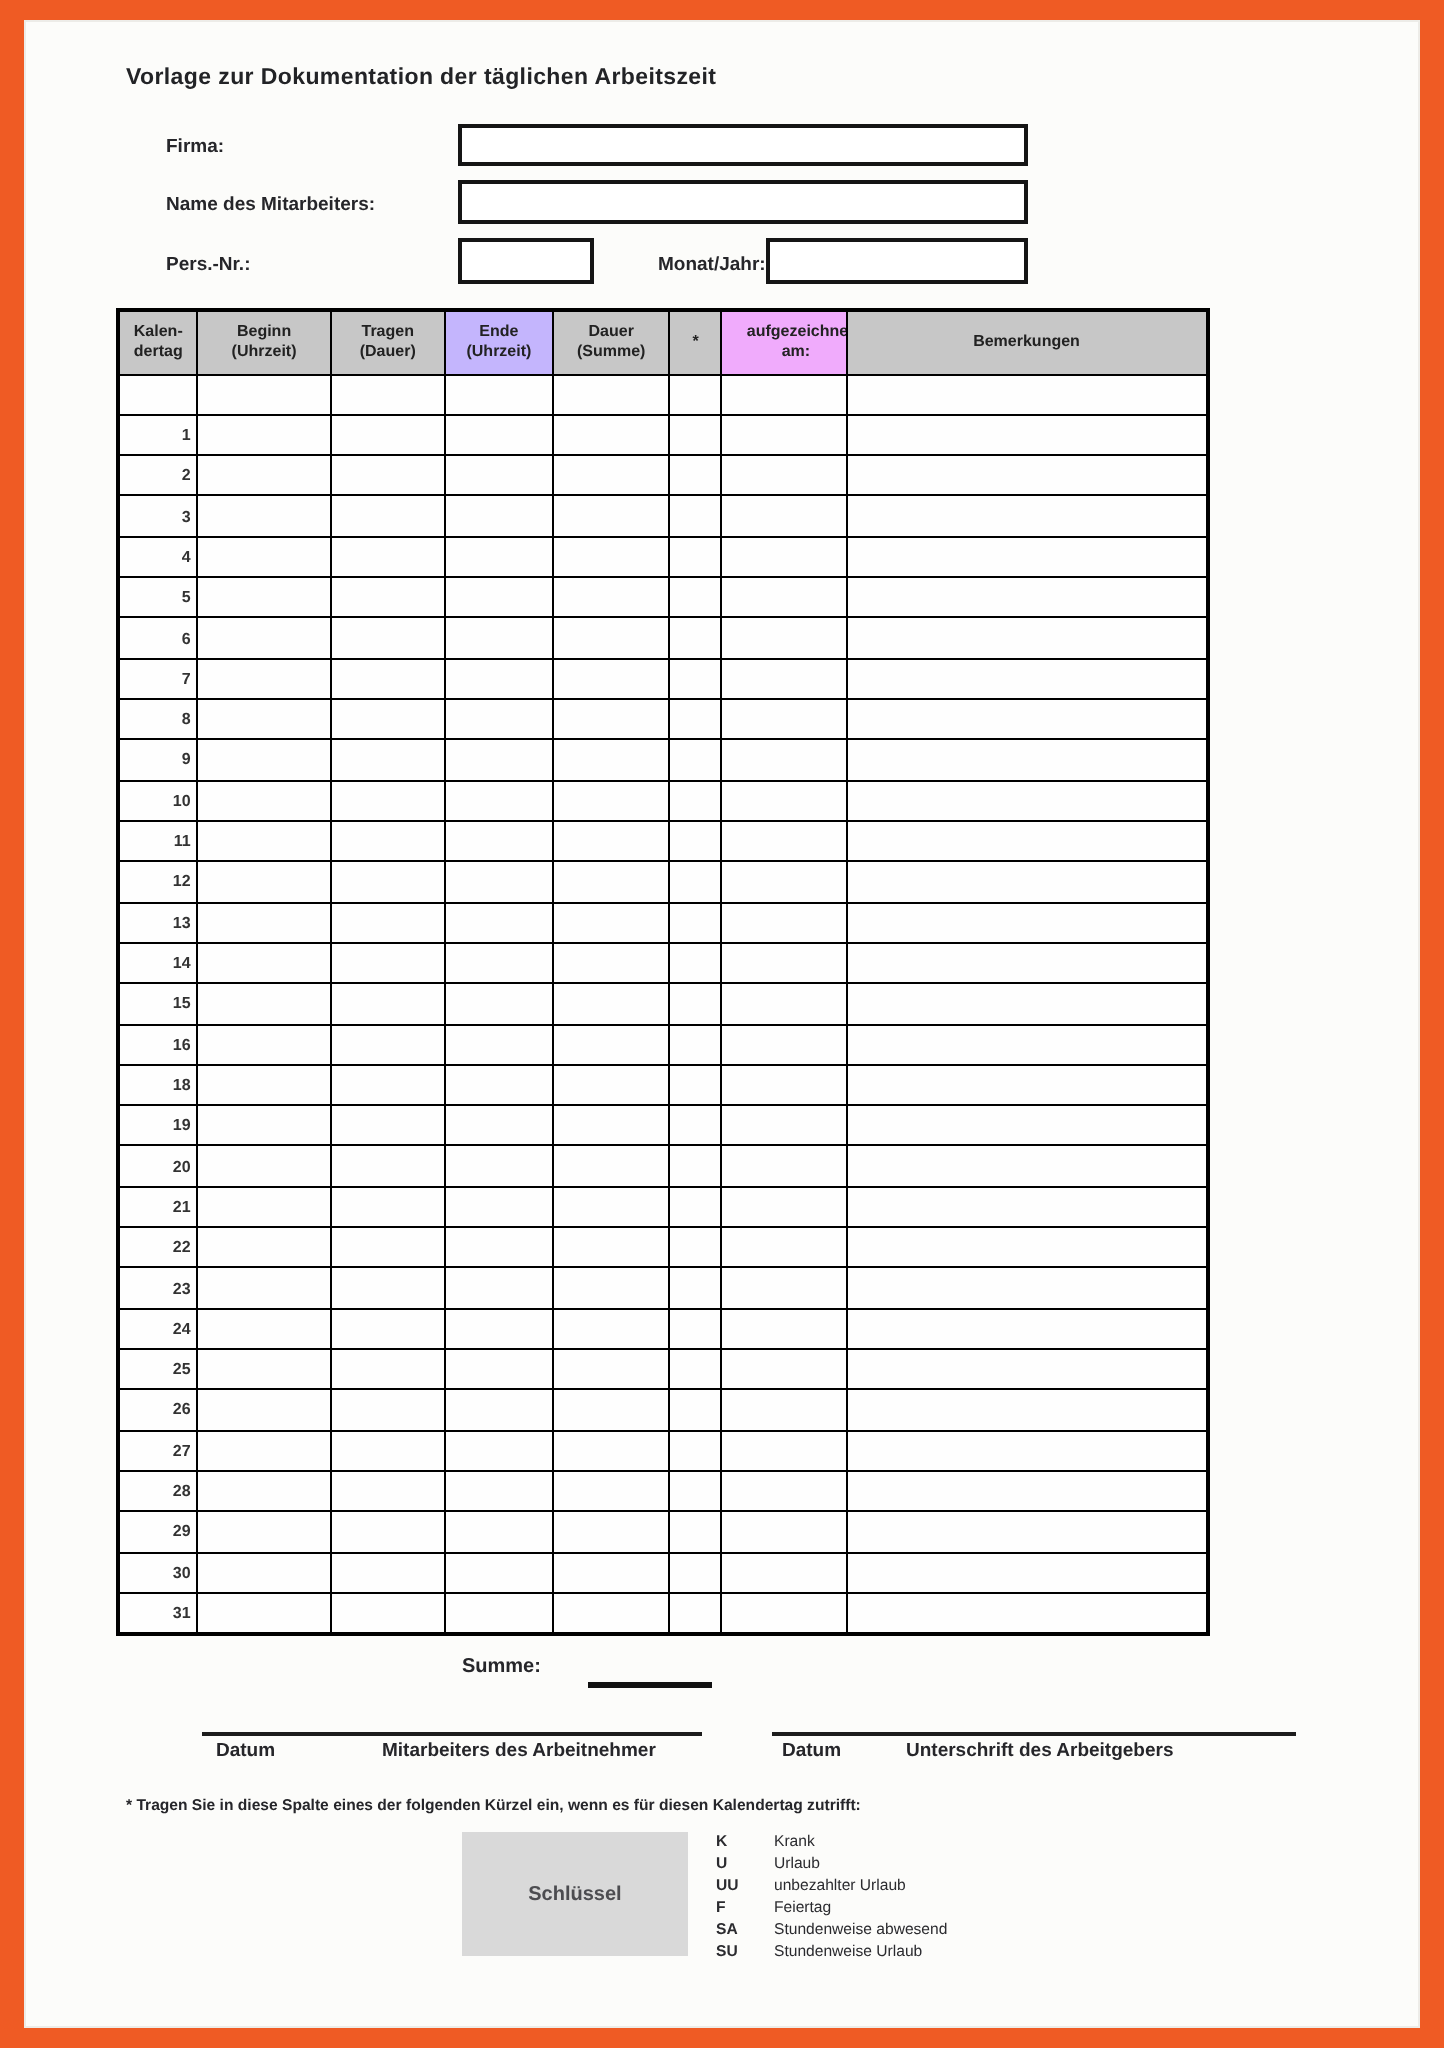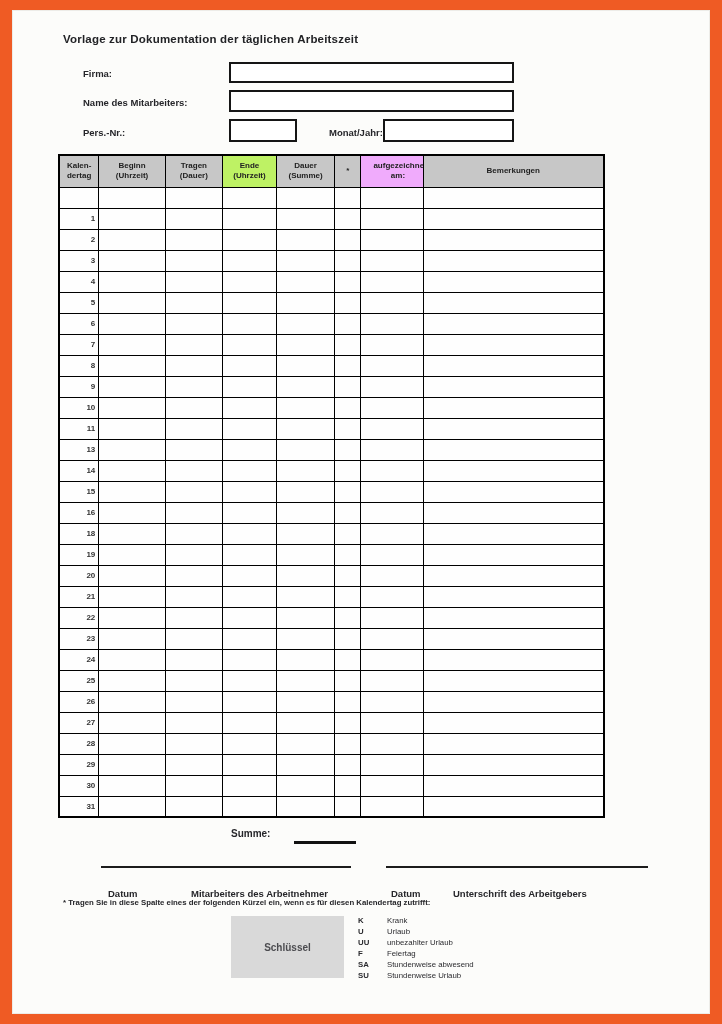--- a/index.html
+++ b/index.html
@@ -46,21 +46,21 @@
   }
   .sheet-table td { background:#fefefe; }
   .sheet-table td.cell-day {
     text-align:right; padding-right:3px; font-size:8px; font-weight:bold; color:#333;
   }
   .summe-lbl { position:absolute; left:218px; top:817px; font-size:10px; font-weight:bold; color:#26262a; }
   .summe-line { position:absolute; left:281px; top:830px; width:62px; height:3px; background:#111; }
   .sig-line { position:absolute; top:855px; height:2px; background:#1c1c1c; }
   .sig-line.left  { left:88px;  width:250px; }
   .sig-line.right { left:373px; width:262px; }
-  .sig-lbl { position:absolute; top:859px; font-size:9.5px; font-weight:bold; color:#26262a;margin-top:18px; }
+  .sig-lbl { position:absolute; top:859px; font-size:9.5px; font-weight:bold; color:#26262a; }
   .footnote {
     position:absolute; left:50px; top:887px; width:560px;
     font-size:7.8px; font-weight:bold; color:#26262a;
   }
   .legend-box {
     position:absolute; left:218px; top:905px; width:113px; height:62px;
     display:flex; align-items:center; justify-content:center;
     font-size:10px; font-weight:bold; color:#4c4c50;
   }
   .legend-items { position:absolute; left:345px; top:904px; font-size:7.8px; color:#2b2b2f; }
@@ -104,21 +104,21 @@
             <div>dertag</div>
           </th>
           <th style="background: rgb(199, 199, 199);">
             <div>Beginn</div>
             <div>(Uhrzeit)</div>
           </th>
           <th style="background: rgb(199, 199, 199);">
             <div>Tragen</div>
             <div>(Dauer)</div>
           </th>
-          <th style="background: #bef264;">
+          <th style="background: #c4b5fd;">
             <div>Ende</div>
             <div>(Uhrzeit)</div>
           </th>
           <th style="background: rgb(199, 199, 199);">
             <div>Dauer</div>
             <div>(Summe)</div>
           </th>
           <th style="background: rgb(199, 199, 199);">
             <div>*</div>
             <div></div>
@@ -239,20 +239,30 @@
           <td></td>
           <td></td>
           <td></td>
           <td></td>
           <td></td>
           <td></td>
           <td></td>
         </tr>
         <tr>
           <td class="cell-day">11</td>
+          <td></td>
+          <td></td>
+          <td></td>
+          <td></td>
+          <td></td>
+          <td></td>
+          <td></td>
+        </tr>
+        <tr>
+          <td class="cell-day">12</td>
           <td></td>
           <td></td>
           <td></td>
           <td></td>
           <td></td>
           <td></td>
           <td></td>
         </tr>
         <tr>
           <td class="cell-day">13</td>

